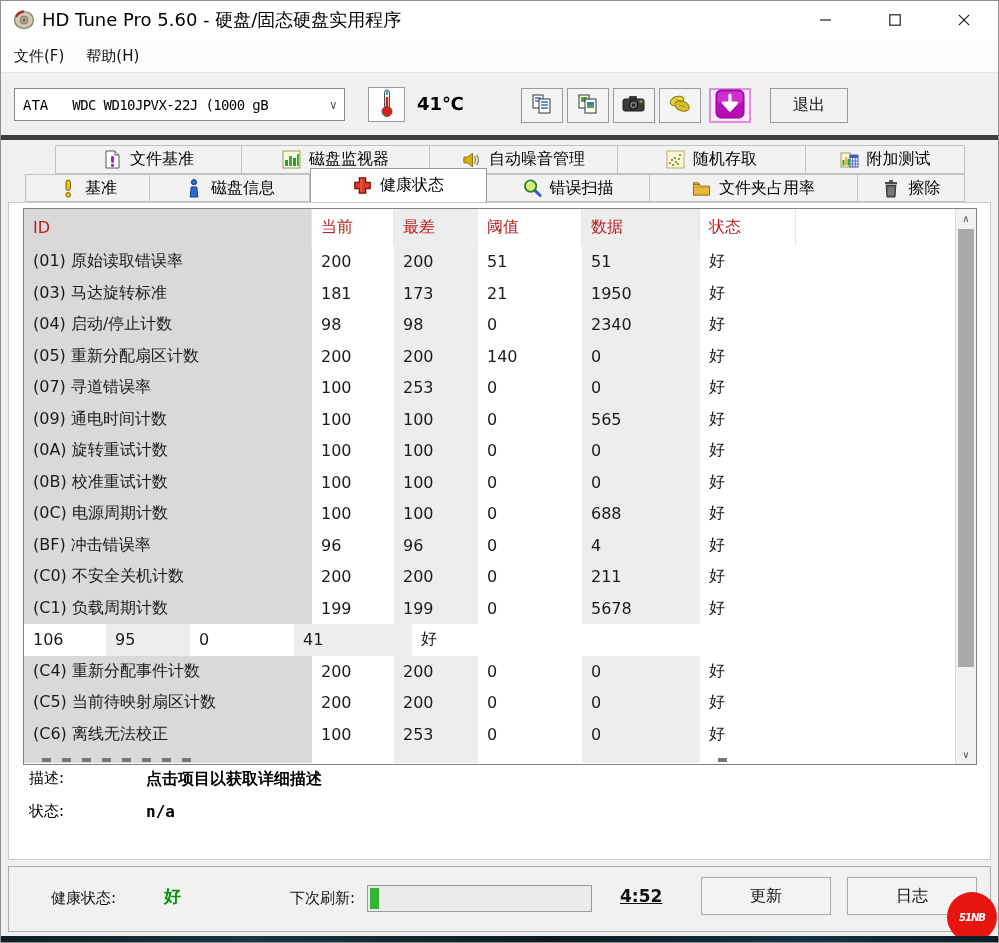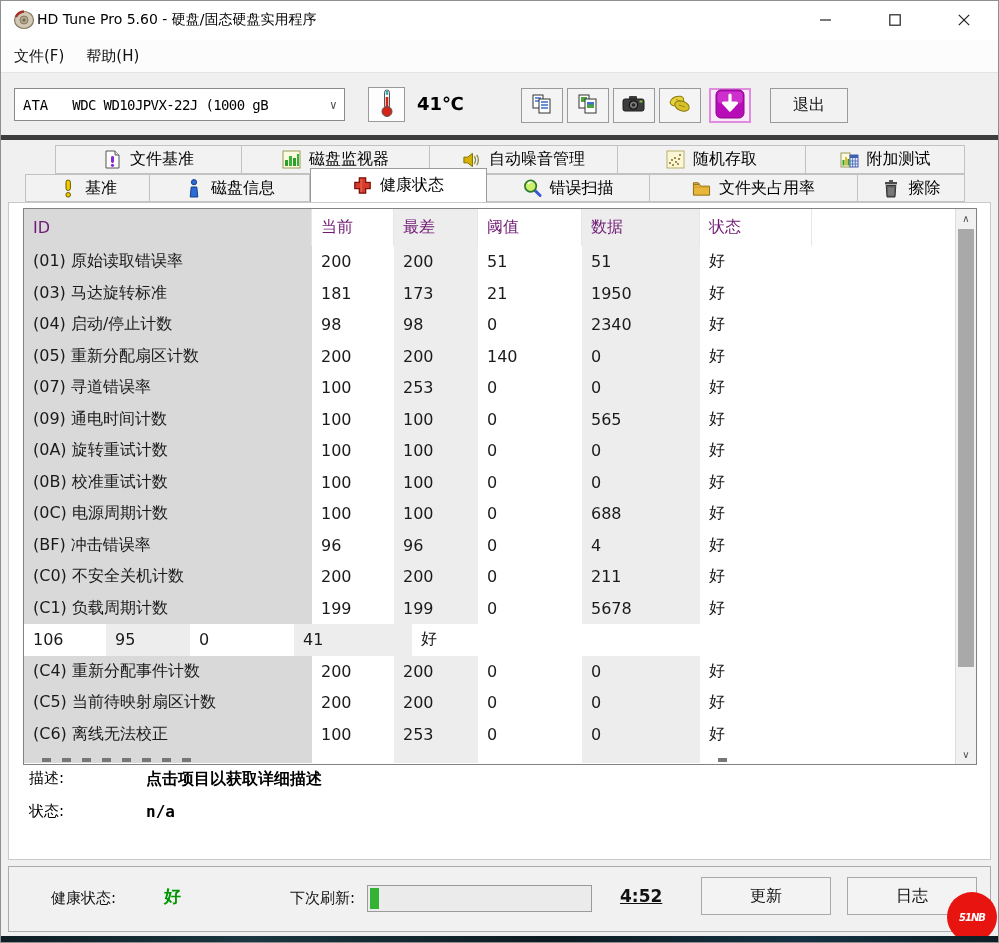--- a/index.html
+++ b/index.html
@@ -7,21 +7,21 @@
   body {
     width:999px; height:943px; position:relative; overflow:hidden;
     background:#f0f0f0; font-family:"DejaVu Sans","Liberation Sans",sans-serif;
     color:#111;
   }
   .frame { position:absolute; inset:0; border:1px solid #8f8f8f; pointer-events:none; z-index:50; }
 
   
   .titlebar { position:absolute; top:0; left:0; right:0; height:40px; background:#ffffff; display:flex; align-items:center; }
   .title-icon { margin-left:13px; width:22px; height:22px; display:flex; align-items:center; }
-  .title-text { margin-left:2px; font-size:14px; color:#000; }
+  .title-text { margin-left:7px; font-size:18px; color:#000; }
   .win-btn { position:absolute; top:0; width:48px; height:40px; display:flex; align-items:center; justify-content:center; }
   #btn-min { left:802px; } #btn-max { left:871px; } #btn-close { left:940px; }
 
   
   .menubar { position:absolute; top:40px; left:0; right:0; height:33px; background:#fcfcfc; border-bottom:1px solid #e4e4e4; display:flex; align-items:center; font-size:15px; }
   .menu-item { padding:4px 11px; }
   .menu-item:first-child { margin-left:3px; }
 
   
   .toolbar { position:absolute; top:74px; left:0; right:0; height:61px; background:#f0f0f0; }
@@ -48,30 +48,30 @@
   .t1-0{width:187px}.t1-1{width:188px}.t1-2{width:188px}.t1-3{width:188px}.t1-4{width:159px}
   .t2-0{width:125px}.t2-1{width:160px}.t2-2{width:177px}.t2-3{width:163px}.t2-4{width:208px}.t2-5{width:107px}
   .tab.active { position:relative; top:-6px; height:34px; background:#fff; border:1px solid #9a9a9a; border-bottom:none; z-index:3; }
   .tab-icon { width:19px; height:19px; display:flex; align-items:center; justify-content:center; flex:none; }
 
   
   .sheet { position:absolute; top:202px; left:8px; width:983px; height:658px; background:#ffffff; border:1px solid #c9c9c9; z-index:2; }
 
   
   .smart-table { position:absolute; left:14px; top:5px; width:954px; height:557px; border:1px solid #828282; background:#fff; overflow:hidden; }
-  .thead { display:flex; height:37px; align-items:center; font-size:16px; color:#701a75; background:#fff; }
+  .thead { display:flex; height:37px; align-items:center; font-size:16px; color:#b91c1c; background:#fff; }
   .hcell { height:100%; display:flex; align-items:center; padding-left:9px; border-right:1px solid #e6e6e6; }
   .trow { display:flex; height:31.5px; font-size:16px; color:#1a1a1a; }
   .cell { display:flex; align-items:center; padding-left:9px; overflow:hidden; white-space:nowrap; }
   .c-id { width:288px; background:#d9d9d9; }
   .c-current { width:82px; background:#fff; }
   .c-worst { width:84px; background:#ededed; }
   .c-threshold { width:104px; background:#fff; }
   .c-data { width:118px; background:#ededed; }
-  .c-status { width:112px; background:#fff; }
+  .c-status { width:96px; background:#fff; }
   .c-fill { flex:1; background:#fff; border-right:none !important; }
   .partial-row { height:13px; overflow:hidden; }
   .glyph-tops { height:4px; margin-top:7px; margin-left:9px; width:150px;
     background:repeating-linear-gradient(90deg,#777 0 9px,transparent 9px 20px); }
   .glyph-tops.small { width:14px; }
 
   
   .vscroll { position:absolute; right:0; top:0; bottom:0; width:21px; background:#f1f1f1; border-left:1px solid #dcdcdc; }
   .sb-btn { position:absolute; left:0; right:0; height:19px; display:flex; align-items:center; justify-content:center; font-size:10px; color:#505050; }
   .sb-up { top:0; } .sb-down { bottom:0; }

